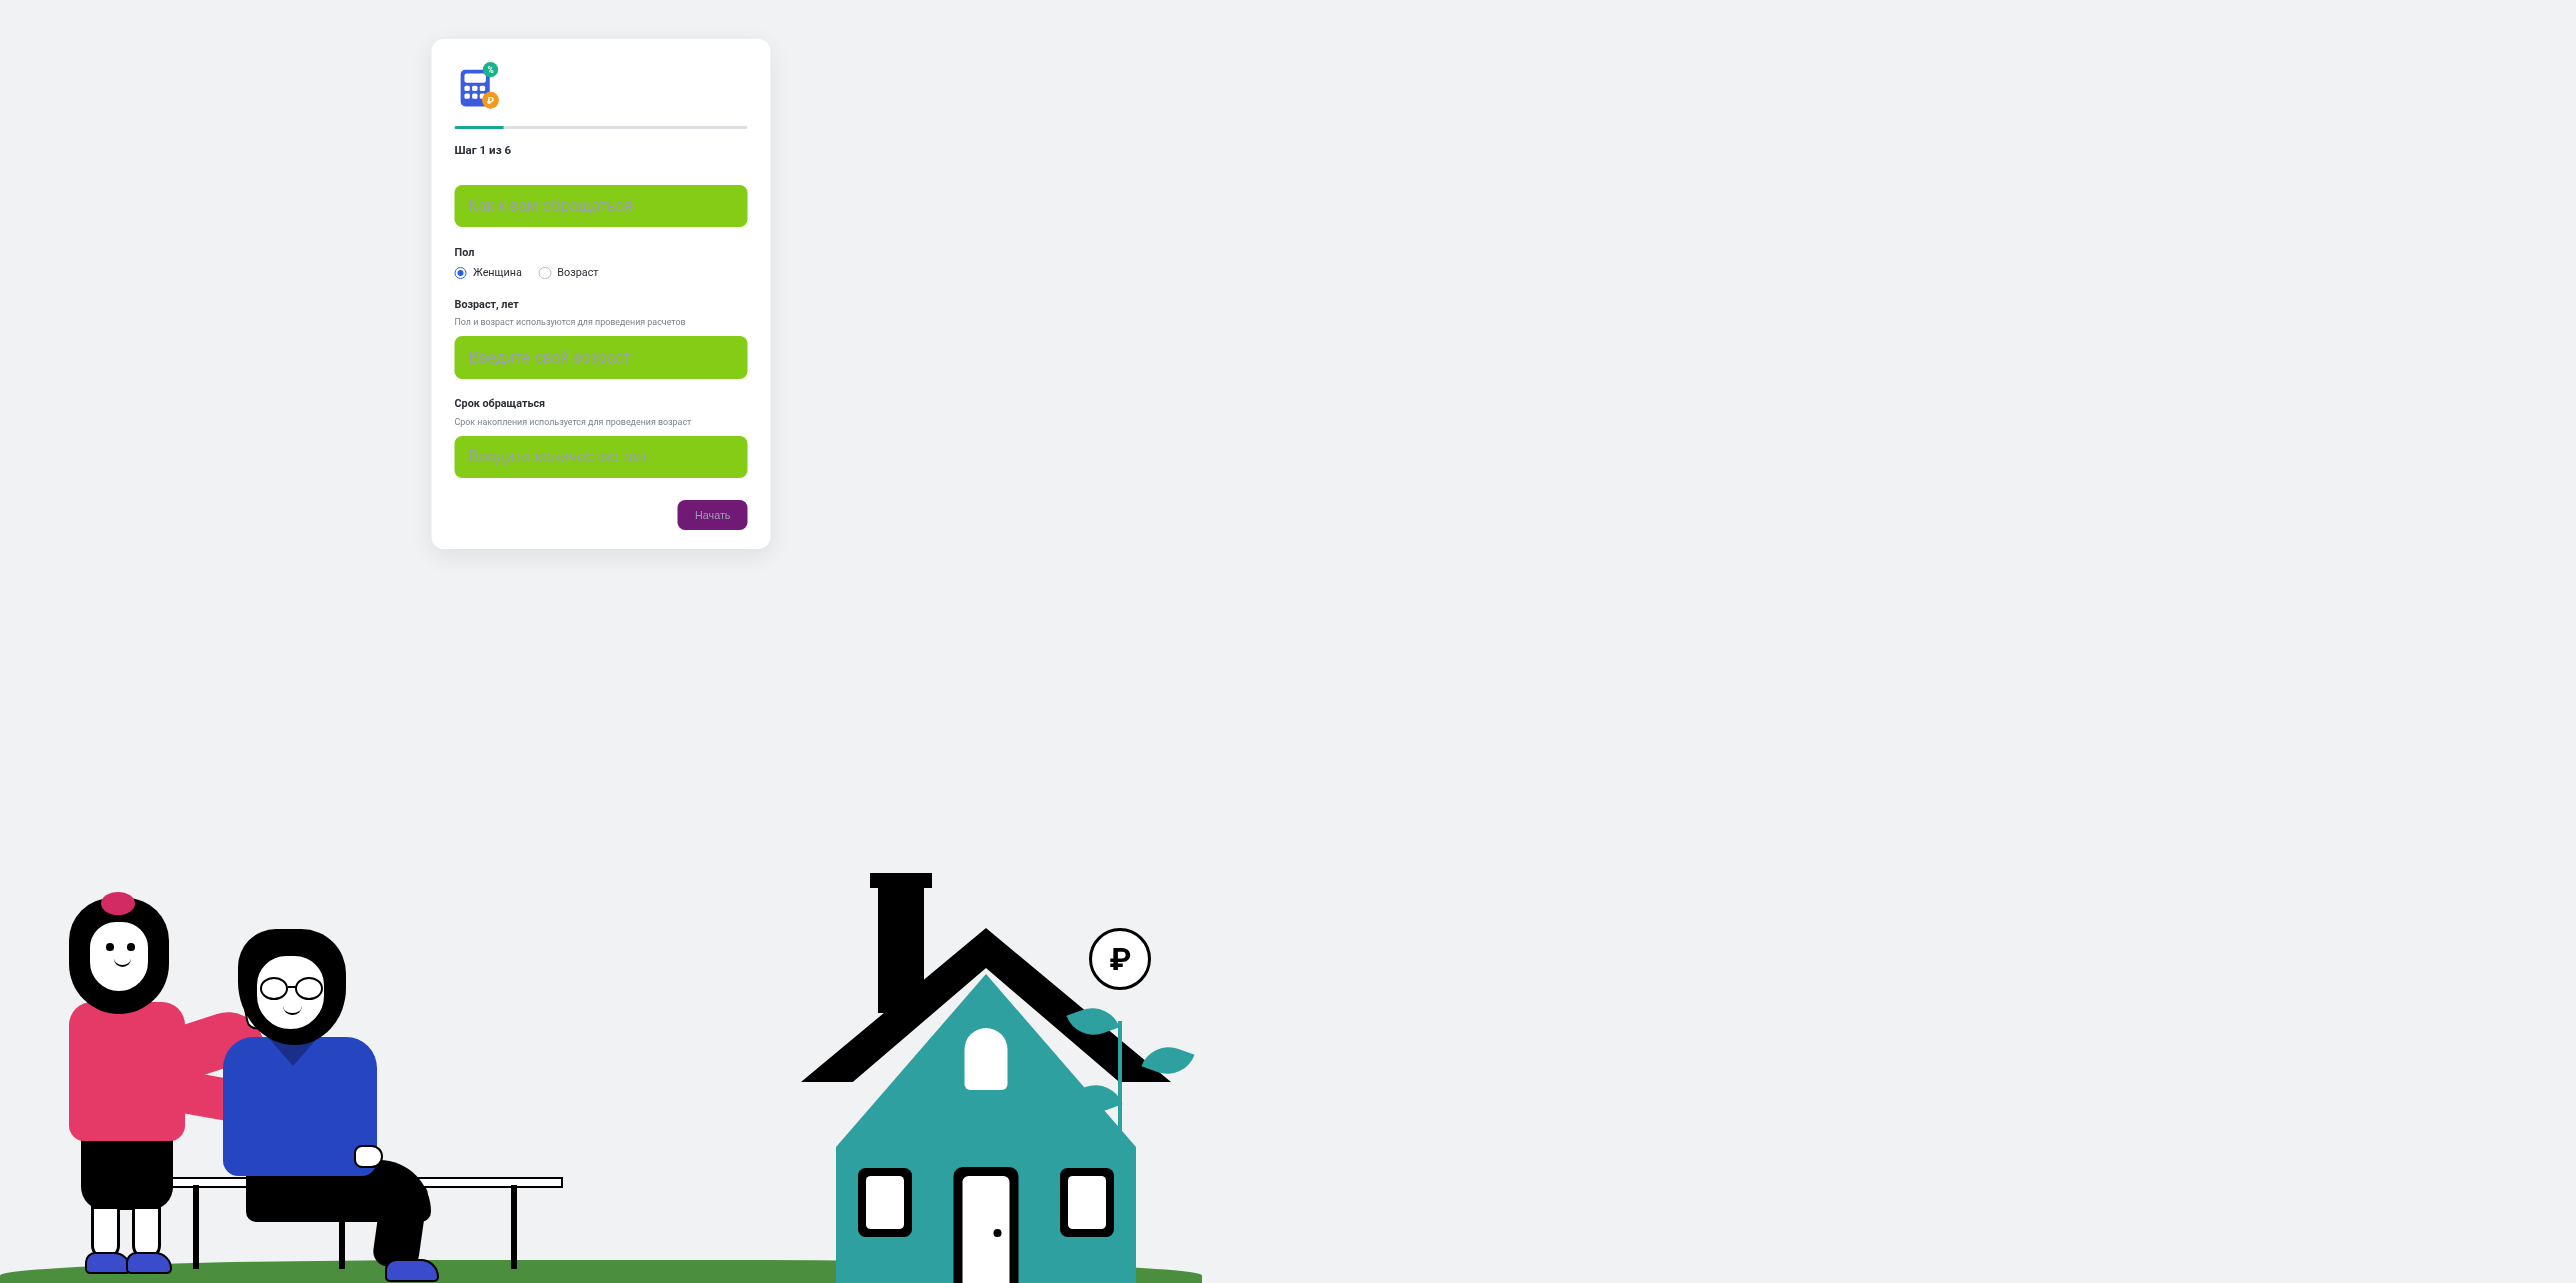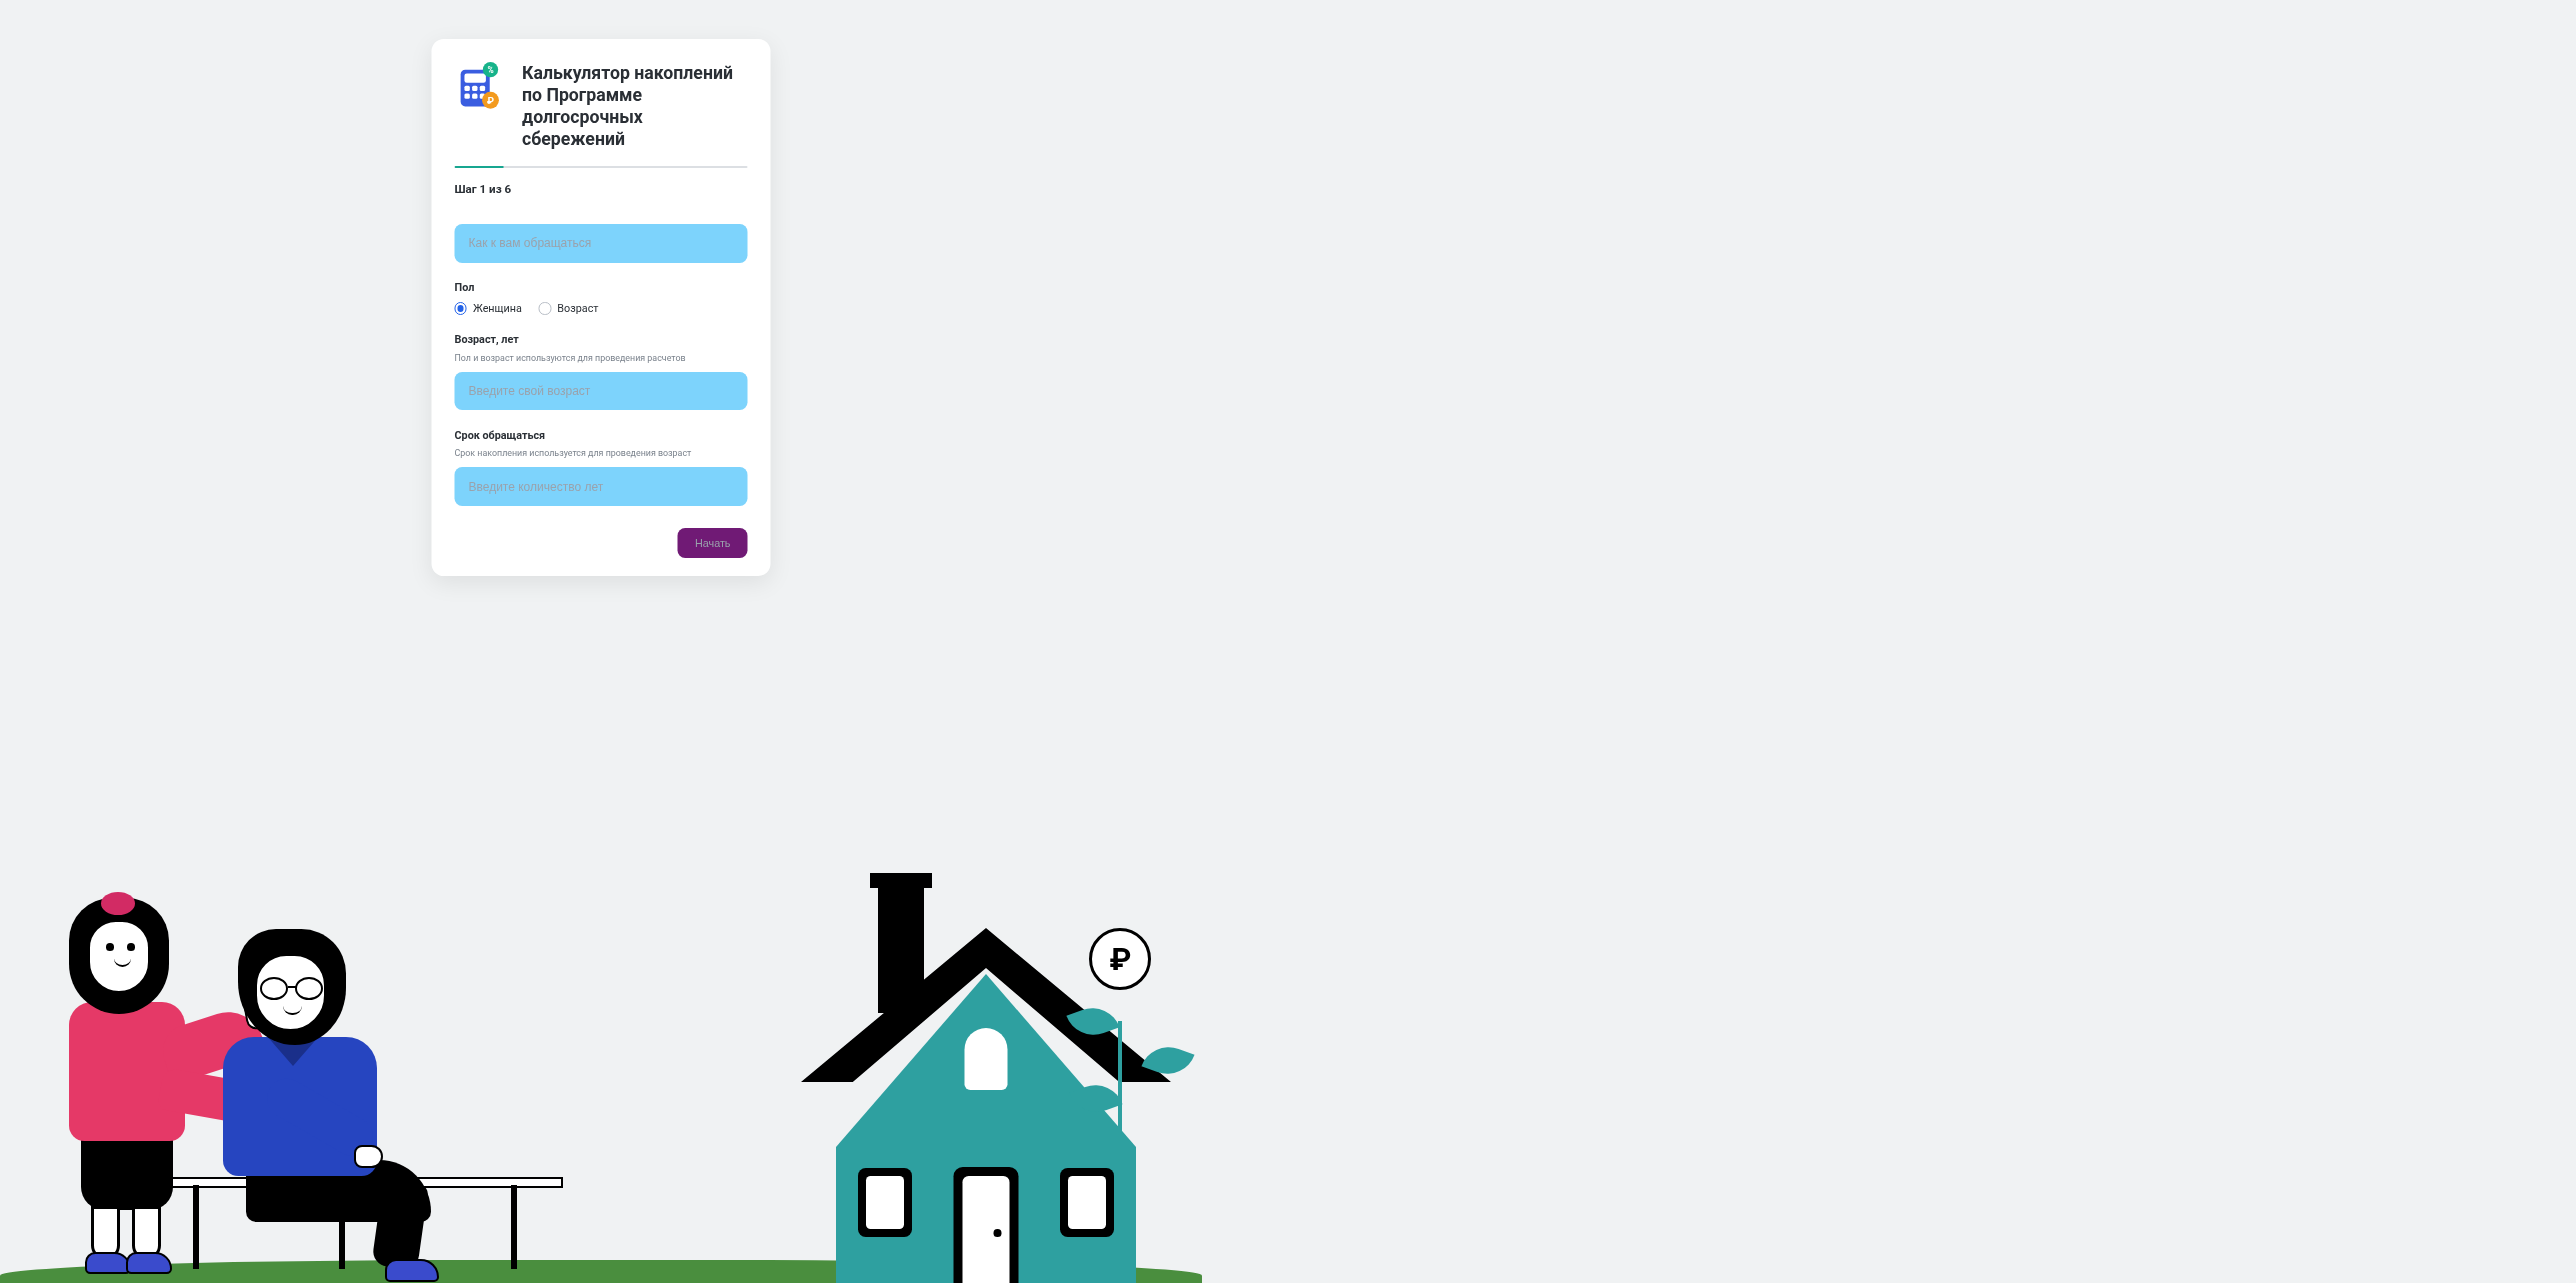--- a/index.html
+++ b/index.html
@@ -115,21 +115,21 @@
     width:339px; background:#fff; border-radius:12.3px; padding:23px 23px 18.5px;
     box-shadow: 0 6.2px 23px rgba(0,0,0,0.08);
     z-index:10;
   }
   .card-header { display:flex; gap:18.5px; align-items:flex-start; margin-bottom:15.4px;}
   .card-icon { width:49px; height:49px; flex-shrink:0; position:relative; }
   .card-title { font-size:17.7px; font-weight:700; color:#2a2f35; line-height:1.25; }
   .progress { width:100%; height:2.3px; background:#dcdfe3; border-radius:1.5px; margin-bottom:14px; overflow:hidden;}
   .progress .bar { height:100%; width:16.66%; background:#17a690; }
   .step-label { font-size:11.6px; font-weight:700; color:#2a2f35; margin-bottom:28px;}
-  .field { width:100%; background:#7dd3fc; border:none; border-radius:7.7px; padding:12.3px 14px; font-size:12px; color:#2a2f35; margin-bottom:18.5px; }
+  .field { width:100%; background:#84cc16; border:none; border-radius:7.7px; padding:12.3px 14px; font-size:16px; color:#2a2f35; margin-bottom:18.5px; }
   .field::placeholder { color:#9aa2ac; }
   .group-label { font-size:10.8px; font-weight:700; color:#2a2f35; margin-bottom:7.7px; }
   .hint { font-size:8.9px; color:#7a828c; margin-bottom:9.2px; margin-top:-1.5px;}
   .radio-row { display:flex; gap:17px; margin-bottom:18.5px; align-items:center;}
   .radio-item { display:flex; align-items:center; gap:6.2px; font-size:10.8px; color:#2a2f35; cursor:pointer;}
   .radio-dot { width:12.3px; height:12.3px; border-radius:50%; border:1.5px solid #b8bec6; display:inline-flex; align-items:center; justify-content:center;}
   .radio-dot.selected { border-color:#2362e8; }
   .radio-dot.selected::after { content:""; width:6.2px; height:6.2px; background:#2362e8; border-radius:50%; }
   .card-footer { display:flex; justify-content:flex-end; margin-top:3.1px;}
   .btn-start { background:#701a75; color:#9aa2ac; border:none; border-radius:7.7px; padding:9.2px 17px; font-size:10.8px; font-weight:500; cursor:not-allowed;}
@@ -223,21 +223,20 @@
         <rect x="33" y="31" width="7" height="7" rx="2" fill="#fff"></rect>
         <rect x="13" y="41" width="7" height="7" rx="2" fill="#fff"></rect>
         <rect x="23" y="41" width="7" height="7" rx="2" fill="#fff"></rect>
         <rect x="33" y="41" width="7" height="7" rx="2" fill="#fff"></rect>
         <circle cx="47" cy="10" r="10" fill="#17b38a"></circle>
         <text x="47" y="14" font-size="11" fill="#fff" text-anchor="middle" font-weight="700">%</text>
         <circle cx="47" cy="50" r="11" fill="#f39a1e"></circle>
         <text x="47" y="55" font-size="13" fill="#fff" text-anchor="middle" font-weight="700">₽</text>
       </svg>
     </div>
-    <h1 class="card-title">Калькулятор накоплений по Программе долгосрочных сбережений</h1>
   </div>
 
   <div class="progress">
     <div class="bar"></div>
   </div>
 
   <div class="step-label">Шаг 1 из 6</div>
 
   <input class="field" type="text" placeholder="Как к вам обращаться" style="">
 

